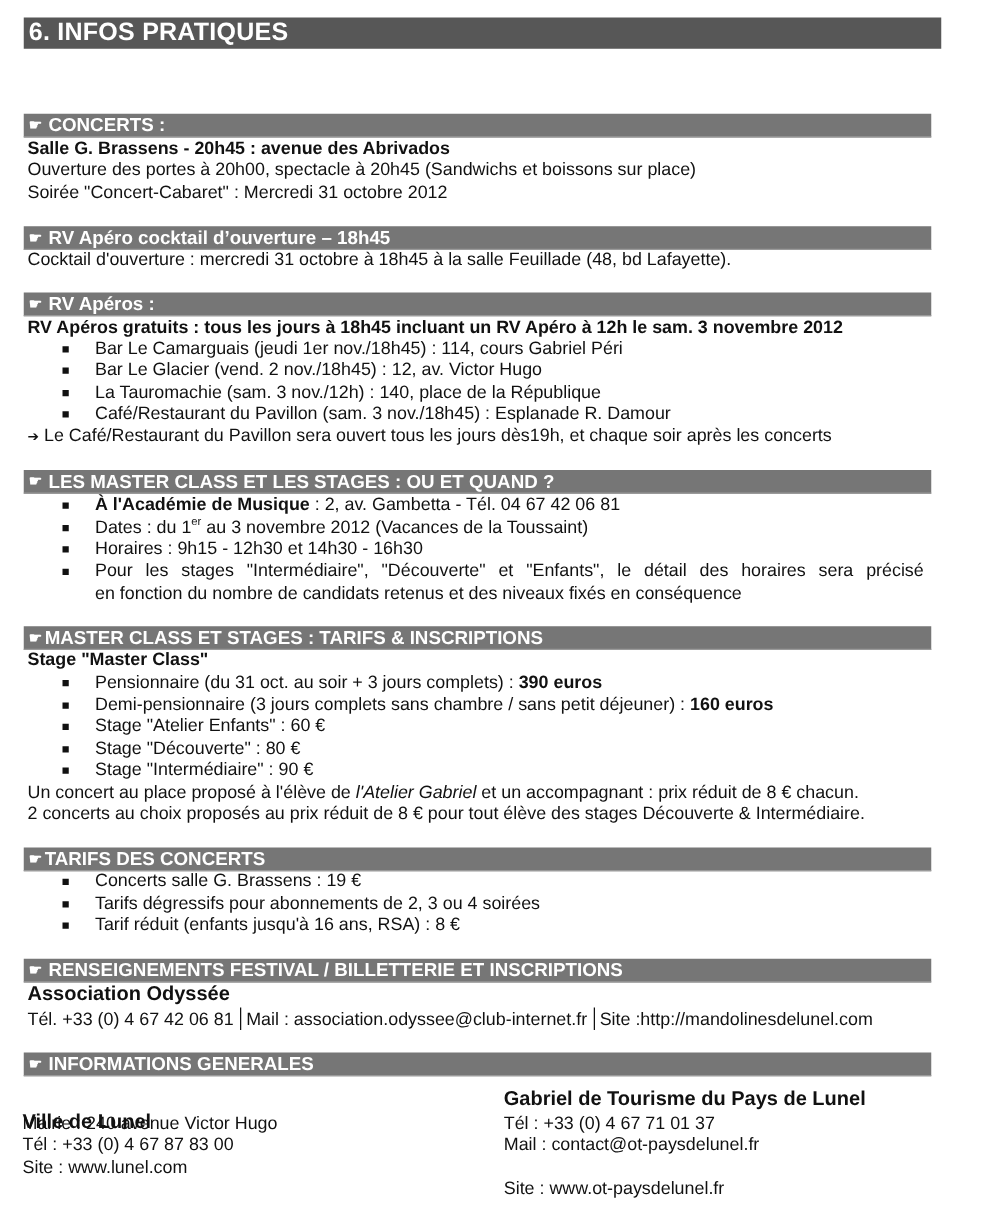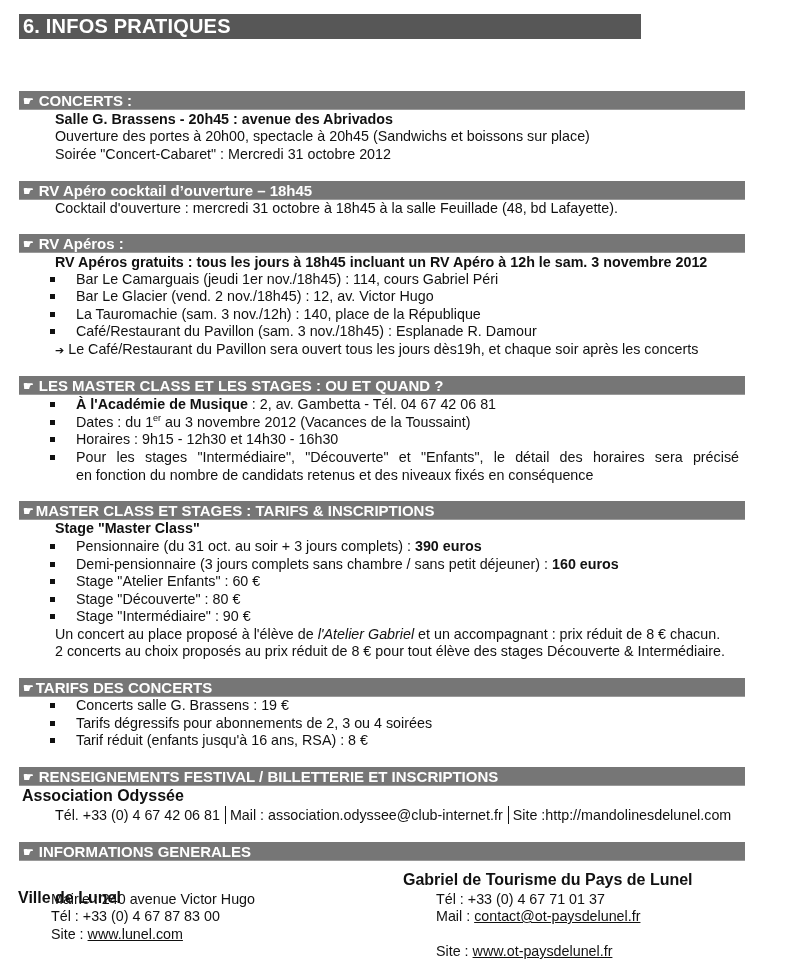--- a/index.html
+++ b/index.html
@@ -2,47 +2,47 @@
 <html><head>
 <meta charset="utf-8">
 <style>
   html, body { margin: 0; padding: 0; background: #ffffff; }
   body {
     width: 785px; height: 968px; overflow: hidden; position: relative;
     font-family: "Liberation Sans", sans-serif; color: #111; font-size: 14px;
   }
   .page { position: absolute; left: 0; top: 0; width: 785px; }
   .title-bar {
-    position: absolute; left: 19px; top: 14px; width: 622px; height: 25px;
+    position: absolute; left: 19px; top: 14px; width: 734px; height: 25px;
     background: #575757; color: #fff; font-weight: bold; font-size: 20px;
     line-height: 25px; padding-left: 4px; box-sizing: border-box; letter-spacing: 0.2px;
   }
   .sec-bar {
     position: absolute; left: 19px; width: 726px; height: 19px;
     background: #767676; color: #fff; font-weight: bold; font-size: 15px;
     line-height: 19px; padding-left: 4px; box-sizing: border-box;
     border-bottom: 1px solid #9a9a9a;
   }
   .sec-bar .hand { display: inline-block; font-size: 12px; margin-right: 5px; vertical-align: 1px; }
   .sec-bar.tight .hand { margin-right: 2px; }
   .line {
-    position: absolute; left: 22px; font-size: 14.3px; line-height: 18px; white-space: nowrap; margin-left: 33px;
+    position: absolute; left: 22px; font-size: 14.3px; line-height: 18px; white-space: nowrap;
   }
   .bold { font-weight: bold; }
   .bullet {
     position: absolute; left: 50px; width: 5px; height: 5px; background: #111;
   }
   .li {
     position: absolute; left: 76px; font-size: 14.3px; line-height: 18px; white-space: nowrap;
   }
   sup { font-size: 9px; line-height: 0; vertical-align: 6px; }
   .arrow { font-size: 11px; }
   .sep { display: inline-block; width: 1px; height: 18px; background: #111; vertical-align: -4px; margin: 0 4px 0 5px; }
   .h-org { position: absolute; font-size: 16px; font-weight: bold; line-height: 20px; white-space: nowrap; }
-  .u { text-decoration: underline; }
+  .u { }
   a { color: #111; }
 </style>
 </head>
 <body>
 
 <div class="page">
 
   <div class="title-bar">6. INFOS PRATIQUES</div>
 
   <div class="sec-bar" style="top:91px">

